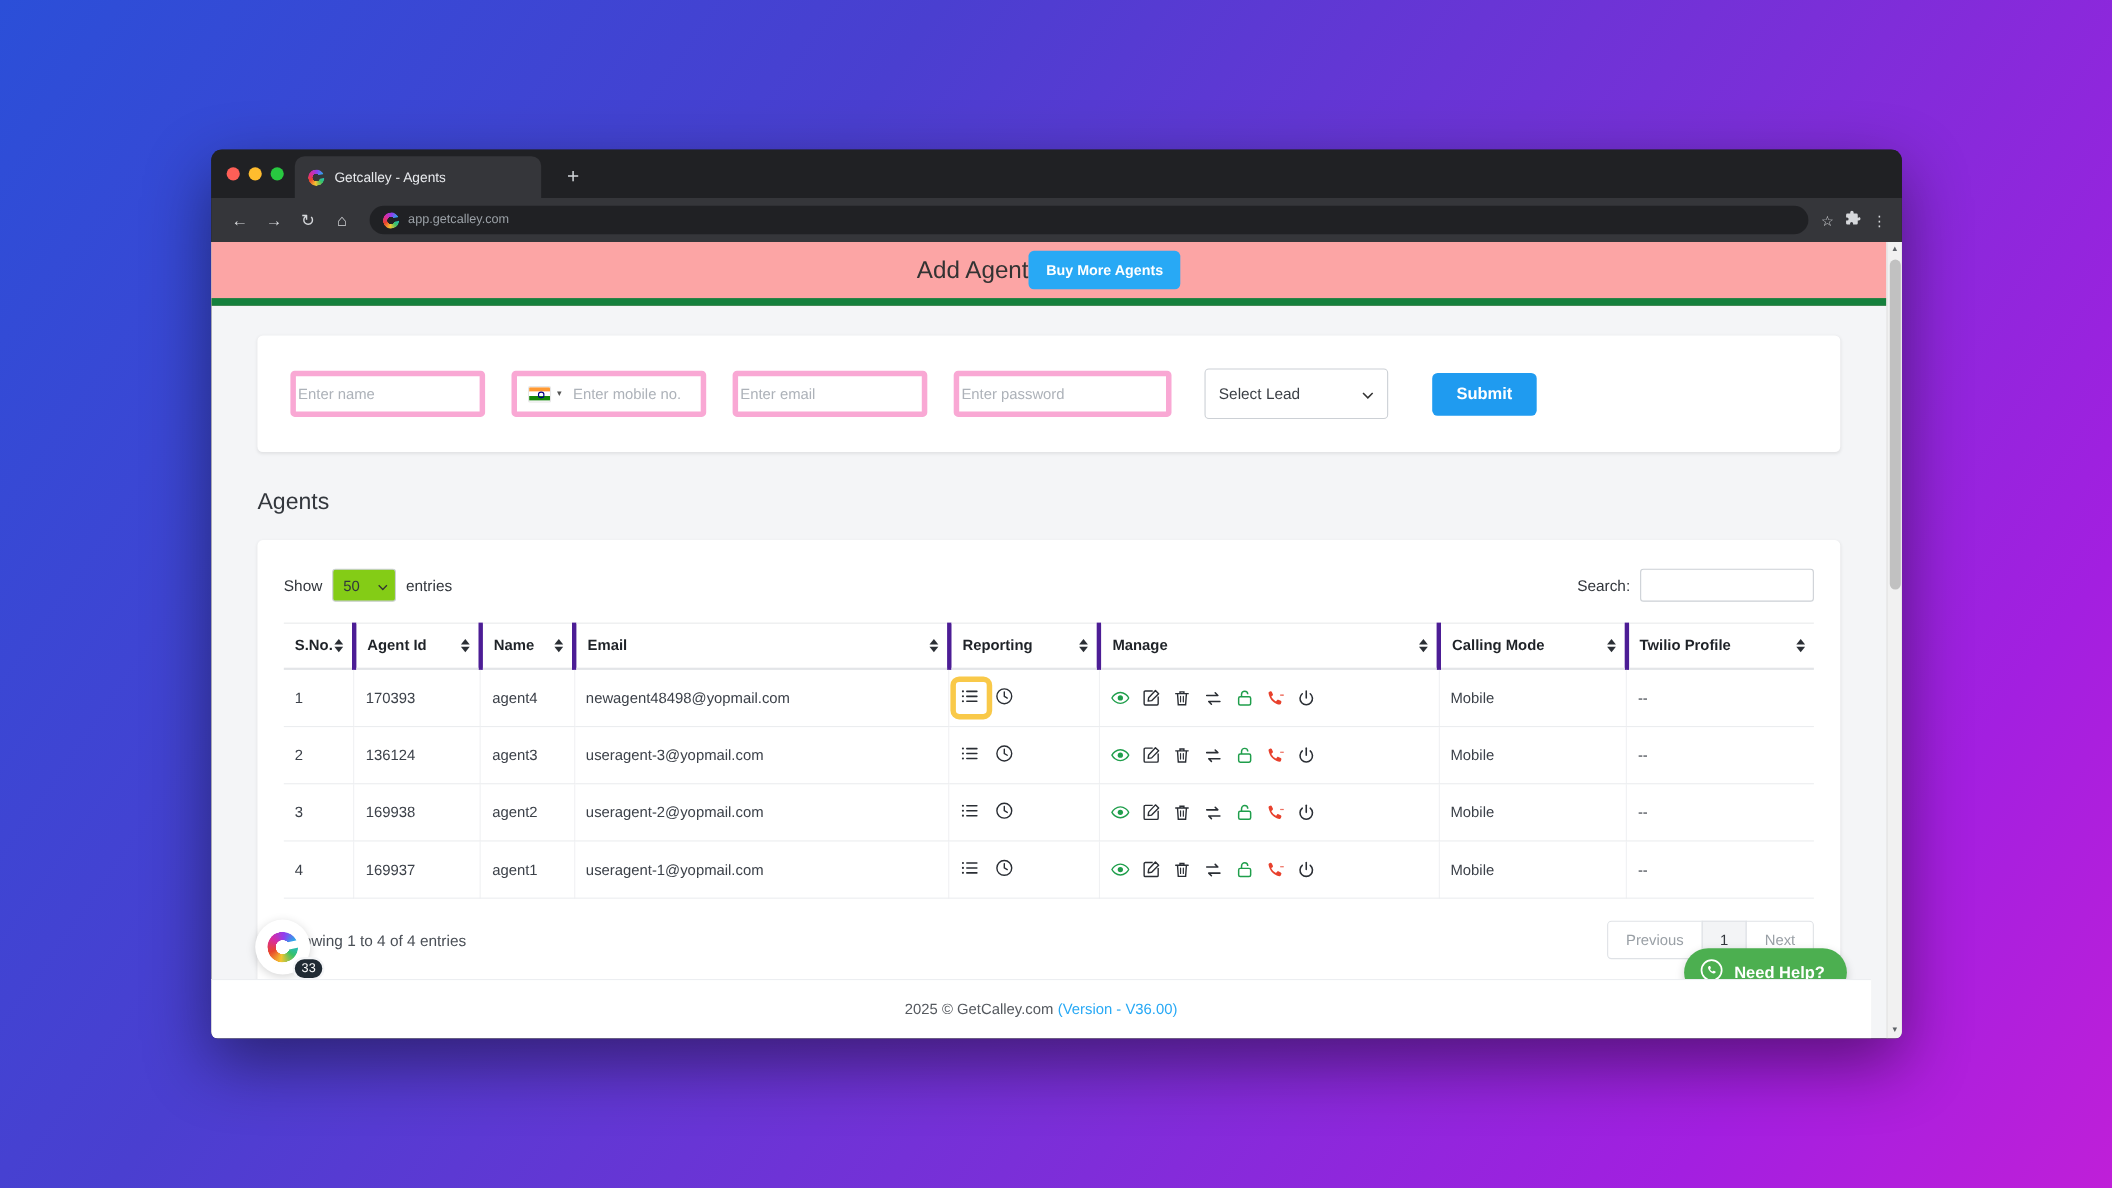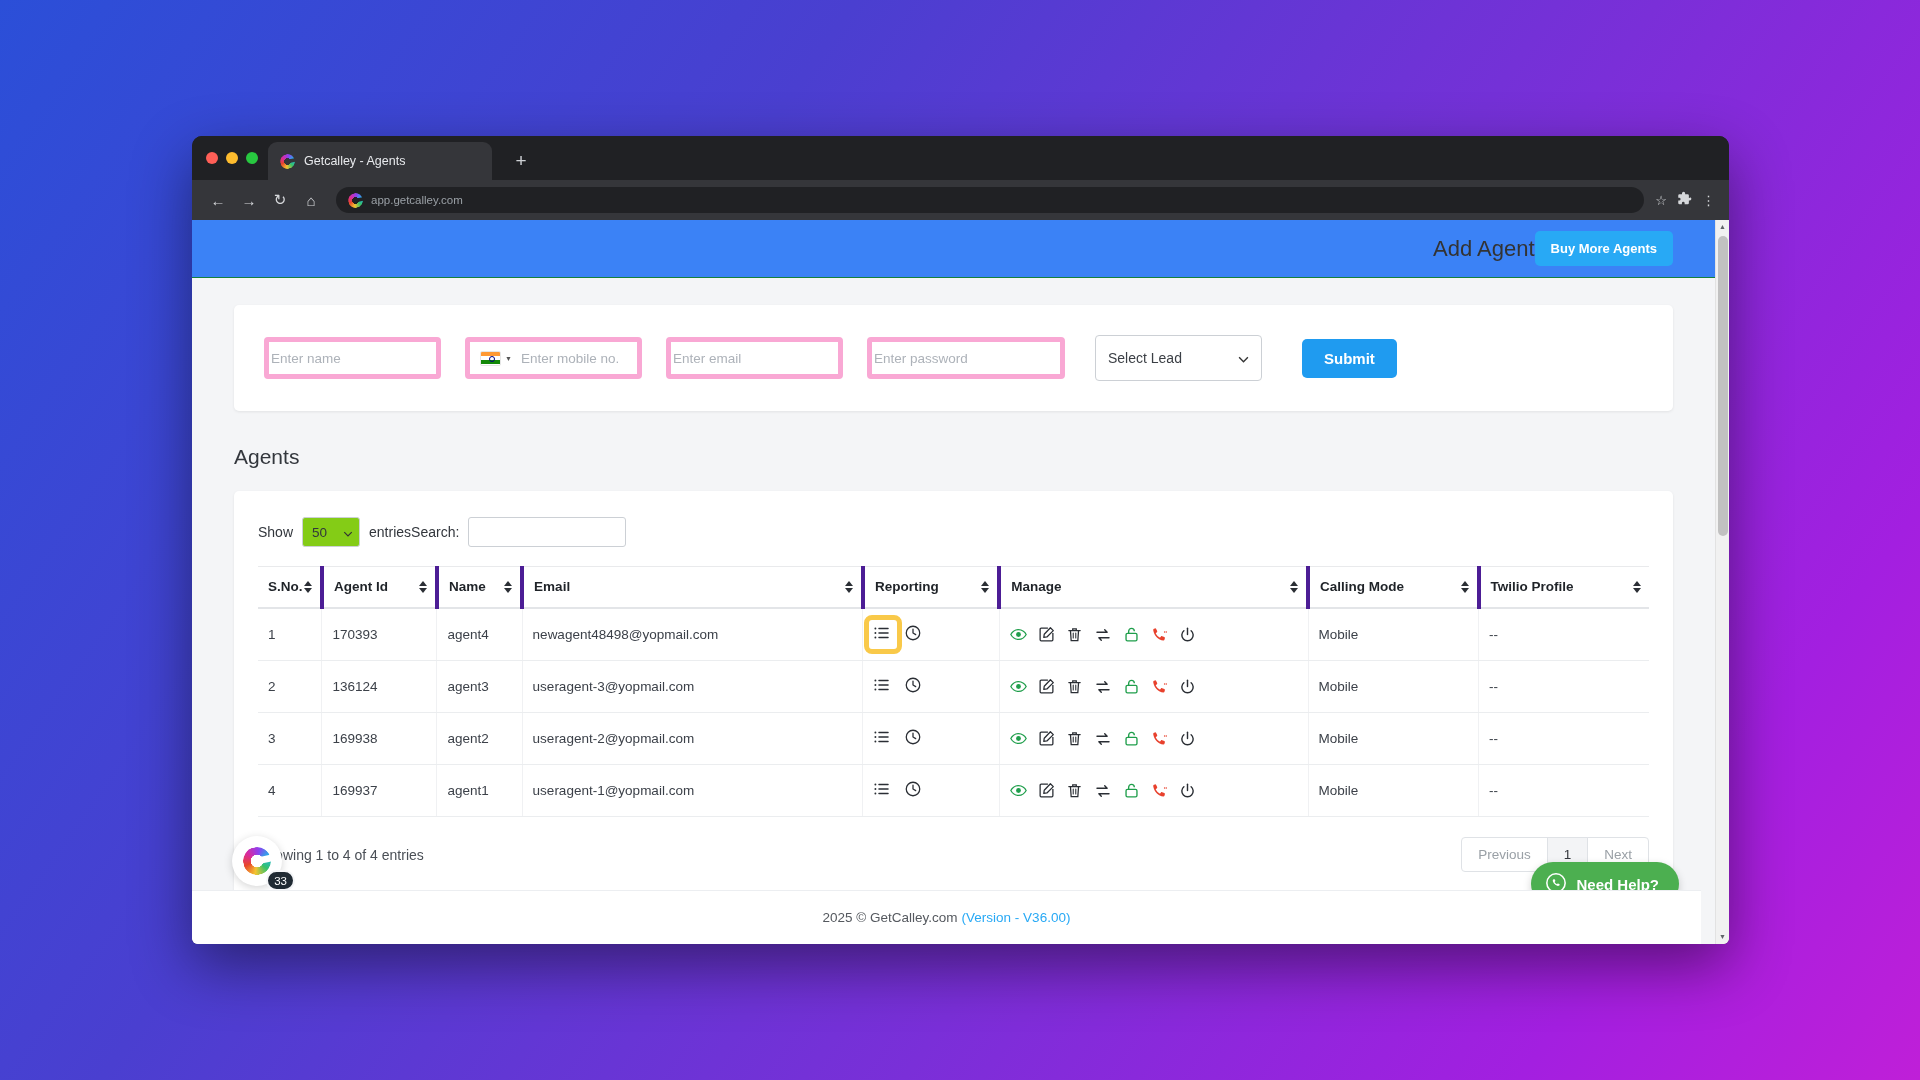--- a/index.html
+++ b/index.html
@@ -80,23 +80,23 @@
     background: #f1f1f1; border-left: 1px solid #e2e2e2;
   }
   .sb-arrow { height: 14px; text-align: center; font-size: 7px; color: #5f6368; line-height: 14px; }
   #sb-thumb {
     position: absolute; top: 16px; left: 2px; width: 10px; height: 300px;
     background: #c1c1c1; border-radius: 5px;
   }
 
   
   #page-header {
-    height: 58px; background: #3b82f6; display: flex; align-items: center;
-    justify-content: flex-end; padding: 0 42px 0 42px;
-    border-bottom: 1px solid #15803d;
+    height: 58px; background: #fca5a5; display: flex; align-items: center;
+    justify-content: center; padding: 0 42px 0 42px;
+    border-bottom: 7px solid #15803d;
   }
   #page-title { font-size: 22px; color: #333; font-weight: 400; }
   #buy-more-agents-button {
     background: #28a9f5; color: #fff; font-size: 13px; font-weight: 700;
     padding: 10px 16px; border-radius: 5px; white-space: nowrap;
   }
 
   
   #add-agent-card {
     margin: 27px 42px 0 42px; background: #fff; border-radius: 5px;
@@ -135,21 +135,21 @@
     background: #1f9bf0; color: #fff; font-size: 15px; font-weight: 700;
     padding: 11px 22px; border-radius: 5px; margin-left: 16px;
   }
 
   
   #agents-heading { margin: 34px 42px 0 42px; font-size: 21px; color: #33373d; font-weight: 400; }
   #agents-card {
     margin: 22px 42px 0 42px; background: #fff; border-radius: 5px;
     box-shadow: 0 1px 3px rgba(0,0,0,.08); padding: 22px 24px 26px 24px;
   }
-  #table-controls { display: flex; align-items: center; justify-content: flex-start; height: 38px; }
+  #table-controls { display: flex; align-items: center; justify-content: space-between; height: 38px; }
   #show-entries { display: flex; align-items: center; gap: 9px; font-size: 14px; color: #32363c; }
   #entries-select {
     width: 58px; height: 30px; border: 1px solid #ccd0d5; border-radius: 3px;
     display: flex; align-items: center; justify-content: space-between;
     padding: 0 6px 0 9px; font-size: 13.5px; color: #32363c; background: #84cc16;
   }
   #search-control { display: flex; align-items: center; gap: 9px; font-size: 14px; color: #32363c; }
   #search-input-box {
     width: 158px; height: 30px; border: 1px solid #ccd0d5; border-radius: 3px; background: #fff;
   }

